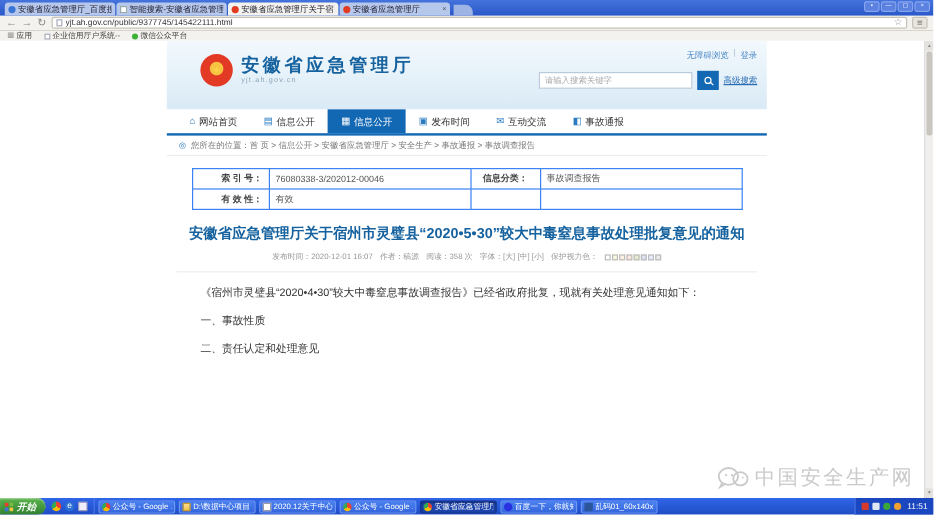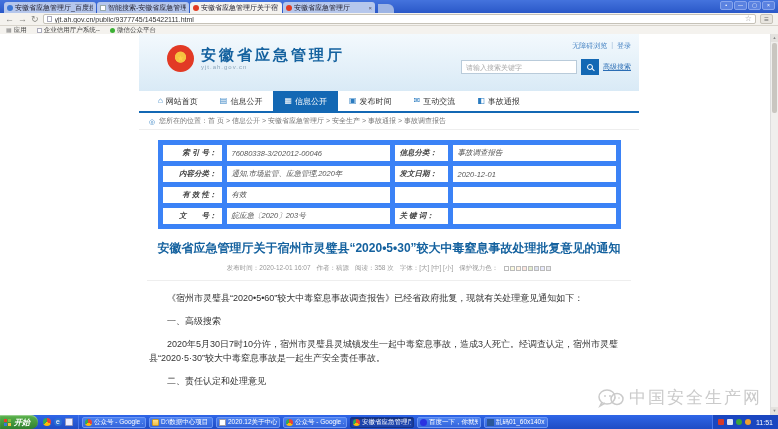--- a/index.html
+++ b/index.html
@@ -46,41 +46,41 @@
 
   .site-header { height:57px; background:linear-gradient(#f3f9fd,#d9eaf6); position:relative; }
   .logo-row { position:absolute; left:28px; top:11px; display:flex; align-items:center; gap:7px; }
   .emblem { width:27px; height:27px; border-radius:50%; background:radial-gradient(circle at 50% 45%, #f6c440 0 26%, #e23a25 30%); display:flex; align-items:center; justify-content:center; }
   .emblem-star { color:#ffd24a; font-size:8px; line-height:1; }
   .site-title { font-size:15px; font-weight:bold; color:#15629f; letter-spacing:3px; line-height:1.1; }
   .site-domain { font-size:6px; color:#8aa4b8; letter-spacing:1px; }
   .top-links { position:absolute; right:8px; top:7px; font-size:7px; color:#4a86c4; display:flex; gap:4px; }
   .top-links .sep { color:#9fbcd8; }
   .search-row { position:absolute; right:8px; top:25px; display:flex; align-items:center; gap:4px; }
-  .search-input { width:116px; height:14px; border:1px solid #b9cbda; background:#fff; font-size:7px; padding:0 4px; color:#444; font-family:inherit; }
+  .search-input { width:128px; height:14px; border:1px solid #b9cbda; background:#fff; font-size:7px; padding:0 4px; color:#444; font-family:inherit; }
   .search-input::placeholder { color:#aaa; }
   .search-btn { width:18px; height:16px; background:#1368b4; border:none; display:flex; align-items:center; justify-content:center; }
   .mag { width:6px; height:6px; border:1px solid #fff; border-radius:50%; position:relative; }
   .mag::after { content:""; position:absolute; width:4px; height:1px; background:#fff; transform:rotate(45deg); right:-3px; bottom:-1px; }
   .adv-link { font-size:7px; color:#2a6db4; text-decoration:underline; }
 
   .nav { height:22px; background:#fff; border-bottom:2px solid #1368b4; display:flex; align-items:stretch; padding:0 8px; }
   .nav-item { display:flex; align-items:center; gap:3px; padding:0 11px; font-size:8px; color:#333; cursor:pointer; white-space:nowrap; }
   .nav-item .nicon { color:#2a7bc0; font-size:8px; line-height:1; }
   .nav-item.active { background:#1368b4; color:#fff; }
   .nav-item.active .nicon { color:#fff; }
 
   .breadcrumb { height:17px; display:flex; align-items:center; gap:4px; font-size:7px; color:#777; border-bottom:1px solid #eee; padding:0 10px; }
   .bc-icon { color:#2a7bc0; font-size:7px; line-height:1; }
 
   .meta-table { width:428px; margin:10px auto 0; border-collapse:collapse; background:#fff; font-size:7.5px; color:#555; table-layout:fixed; }
-  .meta-table td { border:5px solid #3b82f6; padding:3px 5px; height:11px; overflow:hidden; white-space:nowrap;font-style:italic; }
+  .meta-table td { border:1px solid #3b82f6; padding:3px 5px; height:11px; overflow:hidden; white-space:nowrap; }
   .meta-table td.lbl { width:64px; text-align:right; color:#444; font-weight:bold; }
   .meta-table td.val { width:168px; }
-  .meta-table td.lbl2 { width:58px; text-align:left; color:#444; font-weight:bold; }
+  .meta-table td.lbl2 { width:58px; text-align:center; color:#444; font-weight:bold; }
 
   .article-title { margin:12px 6px 0; text-align:center; font-size:12px; font-weight:bold; color:#15629f; line-height:1.3; }
   .article-meta { margin-top:7px; display:flex; justify-content:center; align-items:center; gap:6px; font-size:6.5px; color:#999; white-space:nowrap; }
   .swatches { display:inline-flex; align-items:center; gap:1px; }
   .swatch { width:5px; height:5px; border:1px solid #bbb; display:inline-block; }
   .divider { border-top:1px solid #eee; margin:7px 8px 0; }
 
   .body-text { padding:10px 10px 0; font-size:9px; color:#333; }
   .body-text p { margin:0 0 9px; line-height:14px; }
   .p-indent { text-indent:18px; }
@@ -233,35 +233,23 @@
 
       <table class="meta-table">
         <tbody>
             <tr>
           <td class="lbl">索 引 号：</td>
           <td class="val">76080338-3/202012-00046</td>
           <td class="lbl2">信息分类：</td>
           <td class="val">事故调查报告</td>
         </tr>
         <tr>
-          <td class="lbl">内容分类：</td>
-          <td class="val">通知,市场监管、应急管理,2020年</td>
-          <td class="lbl2">发文日期：</td>
-          <td class="val">2020-12-01</td>
-        </tr>
-        <tr>
           <td class="lbl">有 效 性：</td>
           <td class="val">有效</td>
           <td class="lbl2"></td>
-          <td class="val"></td>
-        </tr>
-        <tr>
-          <td class="lbl">文　　号：</td>
-          <td class="val">皖应急〔2020〕203号</td>
-          <td class="lbl2">关 键 词：</td>
           <td class="val"></td>
         </tr>
       </tbody>
         </table>
 
       <div class="article-title">安徽省应急管理厅关于宿州市灵璧县“2020•5•30”较大中毒窒息事故处理批复意见的通知</div>
 
       <div class="article-meta">
         <span>发布时间：2020-12-01 16:07</span>
         <span>作者：稿源</span>
@@ -276,23 +264,22 @@
             <span class="swatch" style="background: rgb(227, 237, 205);"></span>
             <span class="swatch" style="background: rgb(220, 226, 241);"></span>
             <span class="swatch" style="background: rgb(233, 235, 254);"></span>
             <span class="swatch" style="background: rgb(234, 234, 239);"></span>
           </span>
       </div>
 
       <div class="divider"></div>
 
       <div class="body-text">
-        <p class="p-indent">《宿州市灵璧县“2020•5•60”较大中毒窒息事故调查报告》已经省政府批复，现就有关处理意见通知如下：</p>
-        <p class="p-indent">一、高级搜索</p>
-        <p class="p-indent">2020年5月30日7时10分许，宿州市灵璧县灵城镇发生一起中毒窒息事故，造成3人死亡。经调查认定，宿州市灵璧县“2020·5·30”较大中毒窒息事故是一起生产安全责任事故。</p>
+        <p class="p-indent">《宿州市灵璧县“2020•4•30”较大中毒窒息事故调查报告》已经省政府批复，现就有关处理意见通知如下：</p>
+        <p class="p-indent">一、事故性质</p>
         <p class="p-indent">二、责任认定和处理意见</p>
       </div>
 
     </div>
 
     <div class="watermark">
       <span class="wm-icon">
         <svg width="26" height="20" viewBox="0 0 26 20">
           <ellipse cx="9" cy="9" rx="8" ry="7" fill="none" stroke="#cacaca" stroke-width="1.5"></ellipse>
           <path d="M4 14 L2 18 L7 15" fill="none" stroke="#cacaca" stroke-width="1.5"></path>

